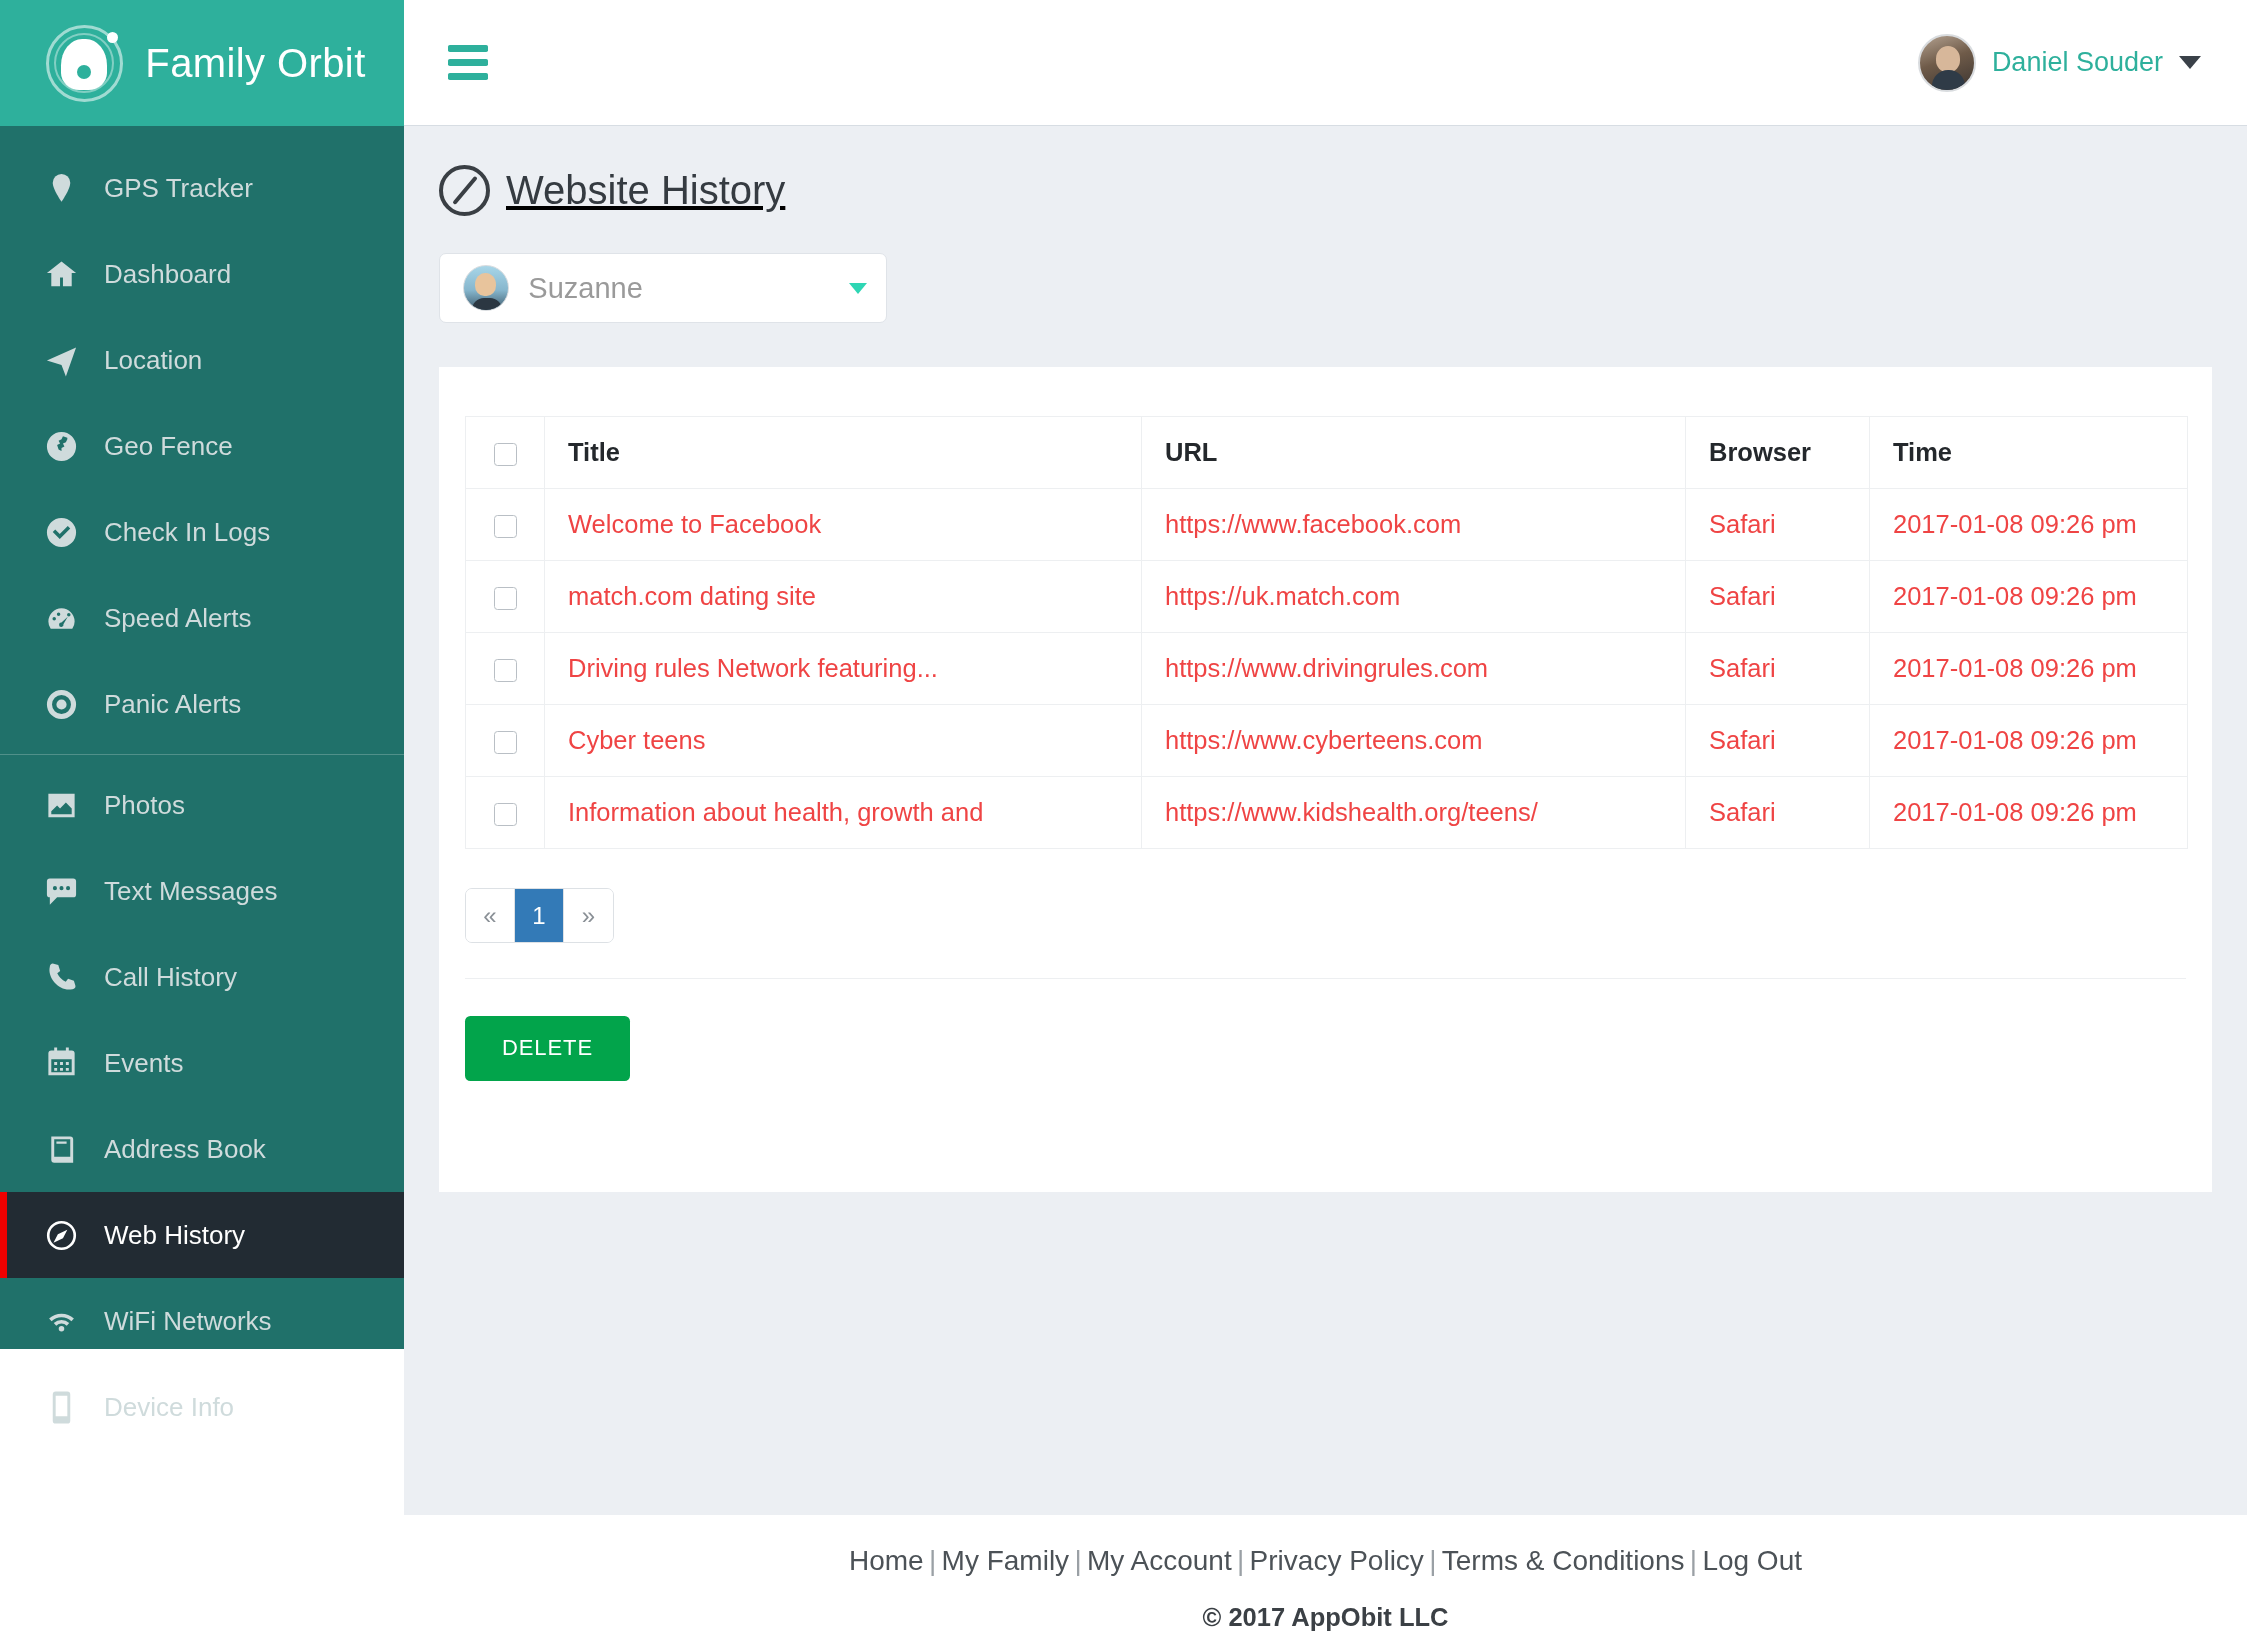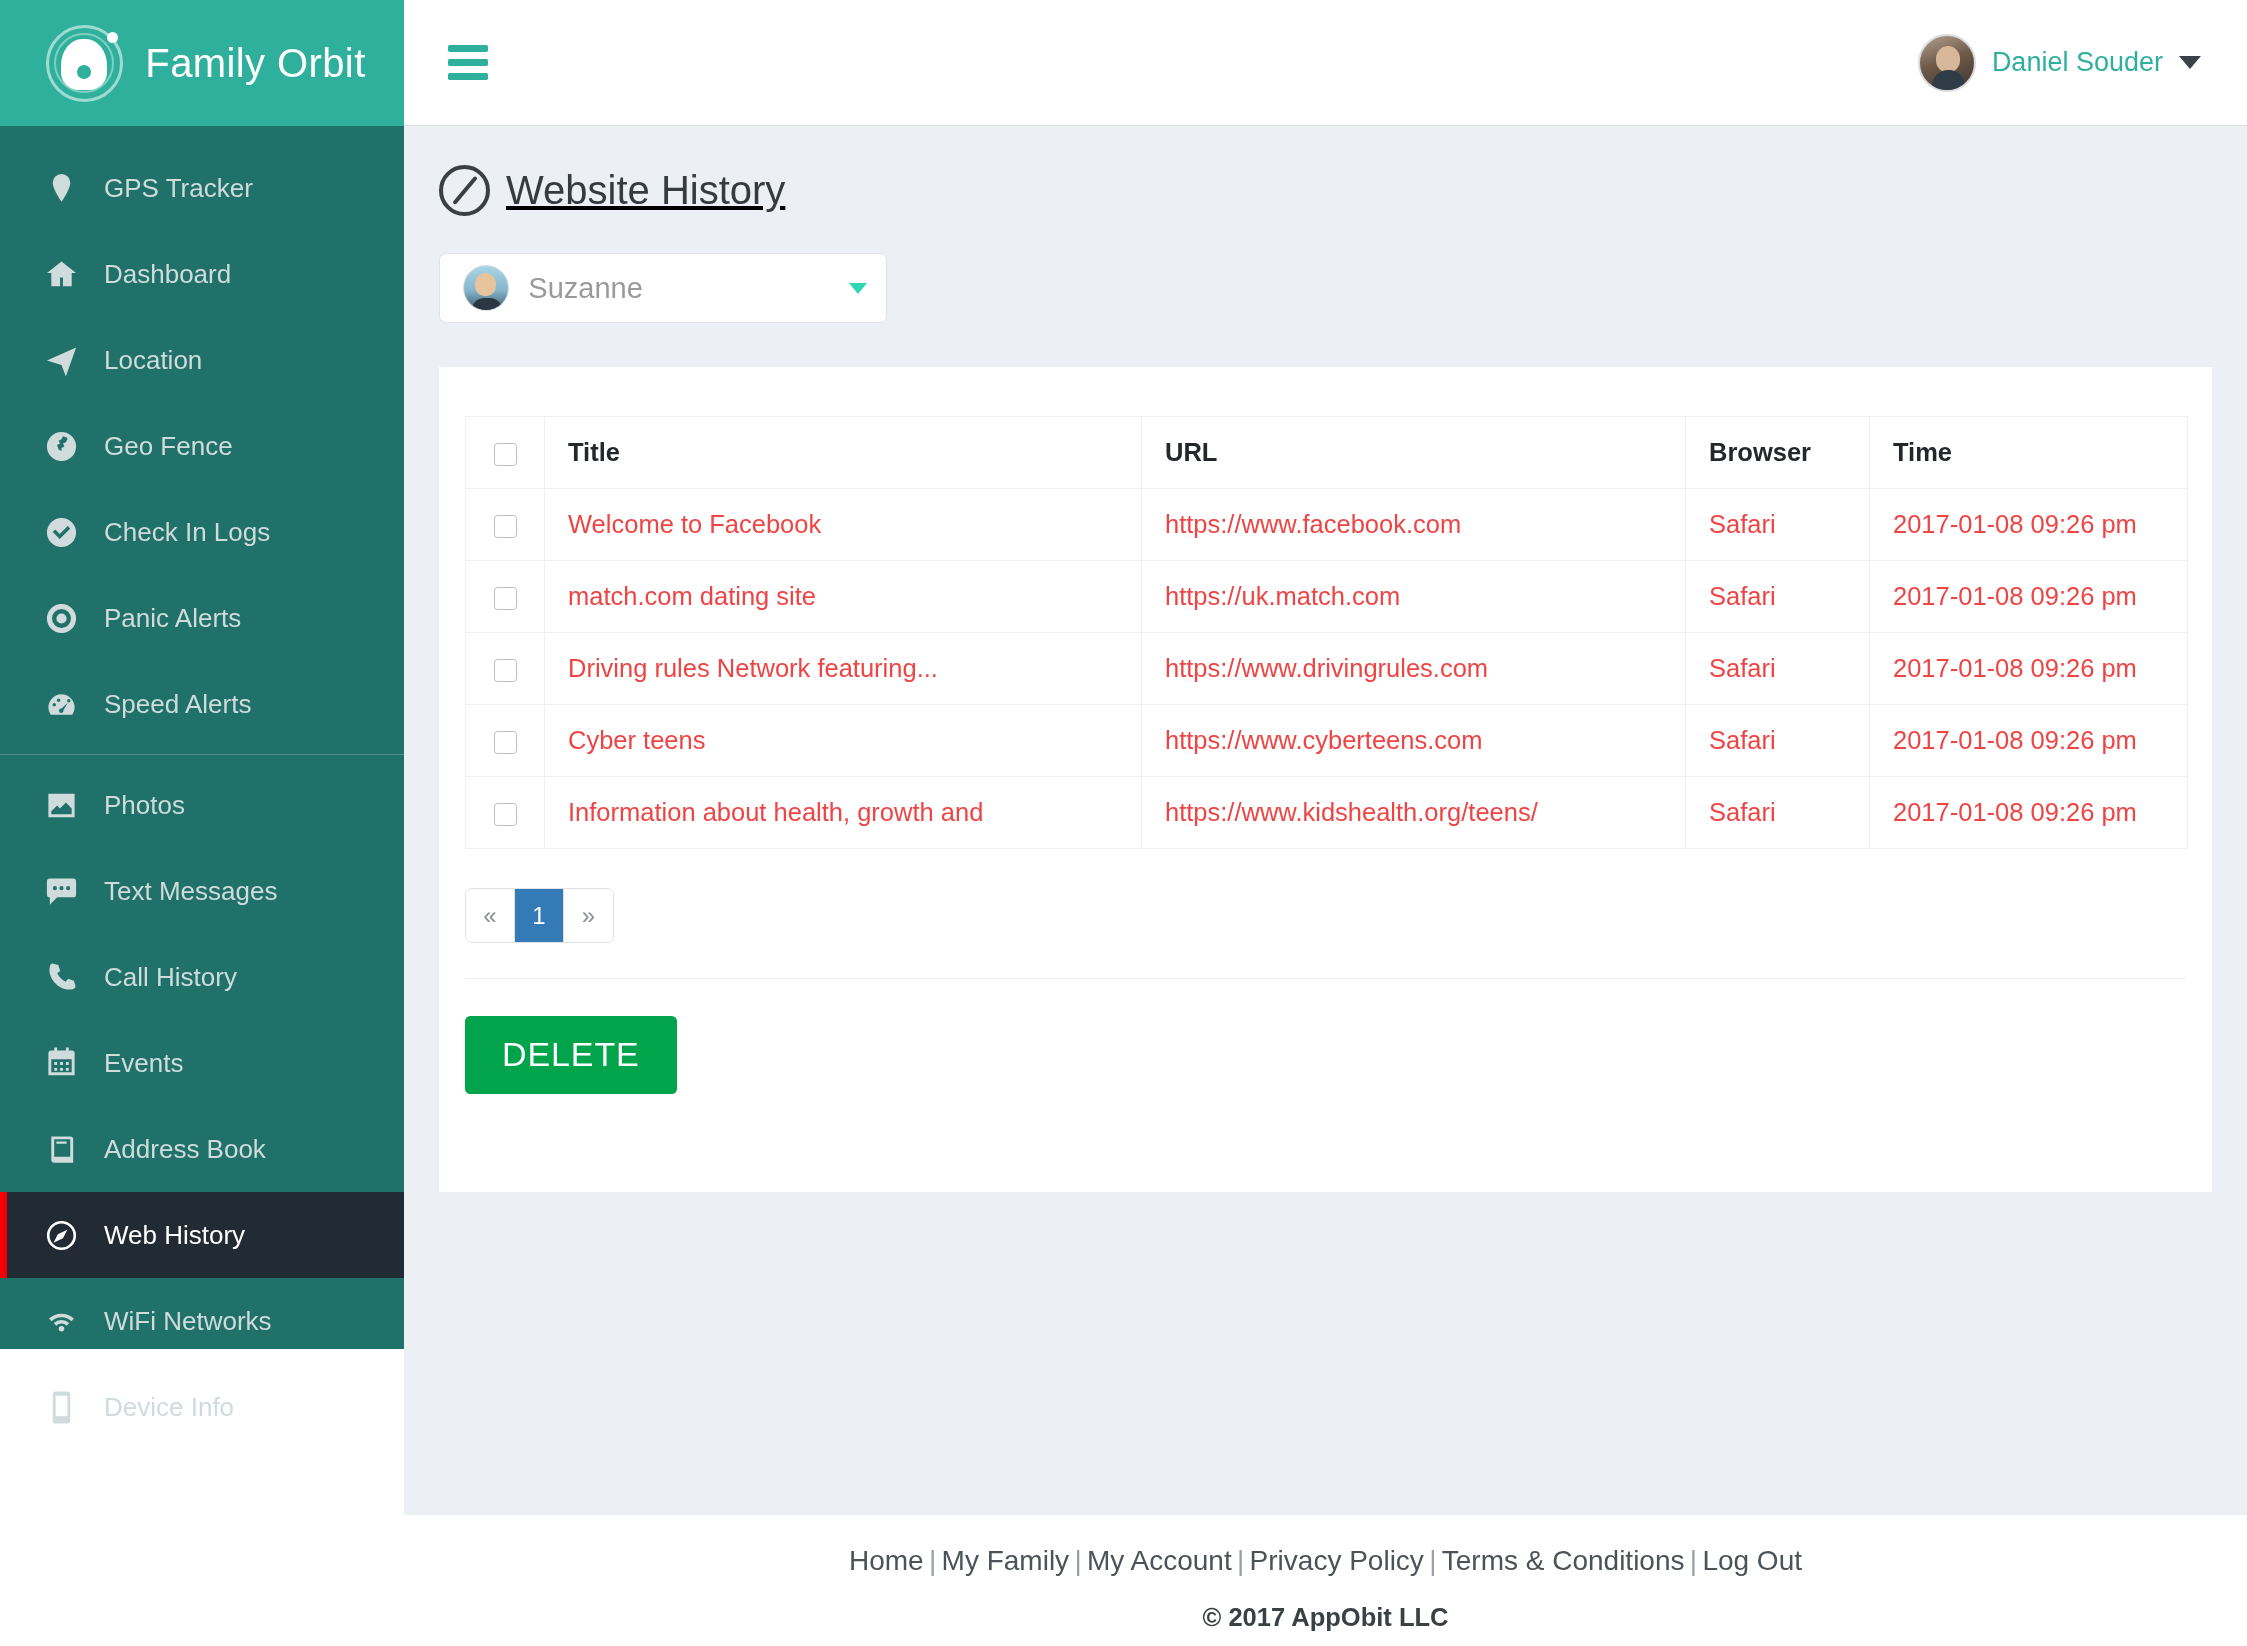--- a/index.html
+++ b/index.html
@@ -334,21 +334,21 @@
   .card-sep {
     border-top: 1.8px solid #edeff1;
     margin: 35px 0 0 0;
   }
 
   .btn-delete {
     margin-top: 37px;
     display: inline-block;
     background: #02a44b;
     color: #ffffff;
-    font-size: 34px;
+    font-size: 22px;
     letter-spacing: 0.9px;
     padding: 19.3px 37px;
     border: none;
     border-radius: 5.3px;
     cursor: pointer;
     font-family: "Liberation Sans", sans-serif;
   }
 
   
   .footer {
@@ -435,32 +435,32 @@
           <span class="ic">
             <svg width="35" height="35" viewBox="0 0 24 24" fill="currentColor">
               <path d="M12 2a10 10 0 100 20 10 10 0 000-20zm-1.2 14.5L6 11.7l1.7-1.7 3.1 3.1 5.5-5.5L18 9.3l-7.2 7.2z"></path>
             </svg>
           </span>
           <span>Check In Logs</span>
         </div>
         <div class="nav-item">
           <span class="ic">
             <svg width="35" height="35" viewBox="0 0 24 24" fill="currentColor">
+              <path d="M12 5a9 9 0 00-9 9 9 9 0 001.6 5.1h14.8A9 9 0 0021 14a9 9 0 00-9-9zm-5 6a1.2 1.2 0 110 2.4A1.2 1.2 0 017 11zm3-3.2a1.2 1.2 0 110 2.4 1.2 1.2 0 010-2.4zm7 .5a1.2 1.2 0 110 2.4 1.2 1.2 0 010-2.4zM12 14.8l4.3-4-3 5.2a1.5 1.5 0 11-1.3-1.2z"></path>
+            </svg>
+          </span>
+          <span>Speed Alerts</span>
+        </div>
+        <div class="nav-item">
+          <span class="ic">
+            <svg width="35" height="35" viewBox="0 0 24 24" fill="currentColor">
               <path d="M12 2a10 10 0 100 20 10 10 0 000-20zm0 3.5a6.5 6.5 0 016.5 6.5A6.5 6.5 0 0112 18.5 6.5 6.5 0 015.5 12 6.5 6.5 0 0112 5.5zm0 3A3.5 3.5 0 1012 15.5 3.5 3.5 0 0012 8.5z"></path>
             </svg>
           </span>
           <span>Panic Alerts</span>
-        </div>
-        <div class="nav-item">
-          <span class="ic">
-            <svg width="35" height="35" viewBox="0 0 24 24" fill="currentColor">
-              <path d="M12 5a9 9 0 00-9 9 9 9 0 001.6 5.1h14.8A9 9 0 0021 14a9 9 0 00-9-9zm-5 6a1.2 1.2 0 110 2.4A1.2 1.2 0 017 11zm3-3.2a1.2 1.2 0 110 2.4 1.2 1.2 0 010-2.4zm7 .5a1.2 1.2 0 110 2.4 1.2 1.2 0 010-2.4zM12 14.8l4.3-4-3 5.2a1.5 1.5 0 11-1.3-1.2z"></path>
-            </svg>
-          </span>
-          <span>Speed Alerts</span>
         </div>
         <div class="nav-divider"></div>
         <div class="nav-item">
           <span class="ic">
             <svg width="35" height="35" viewBox="0 0 24 24" fill="currentColor">
               <path d="M3 4h18v16H3V4zm2 2v12h14v-4l-4-4-4 4-2-2-4 4V6h0zm3 1.2A1.8 1.8 0 118 10.8a1.8 1.8 0 010-3.6z"></path>
             </svg>
           </span>
           <span>Photos</span>
         </div>

